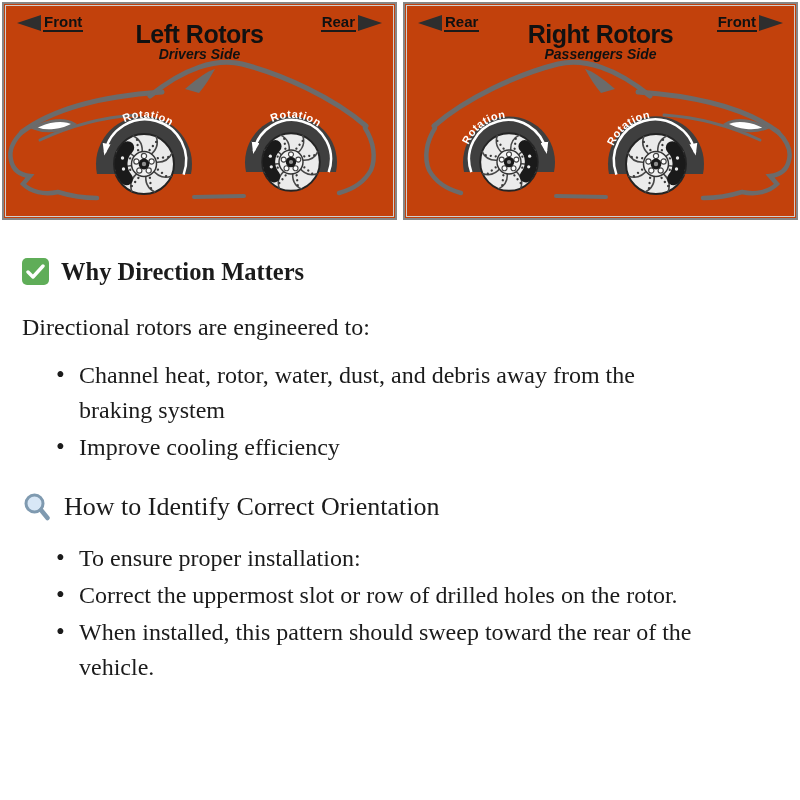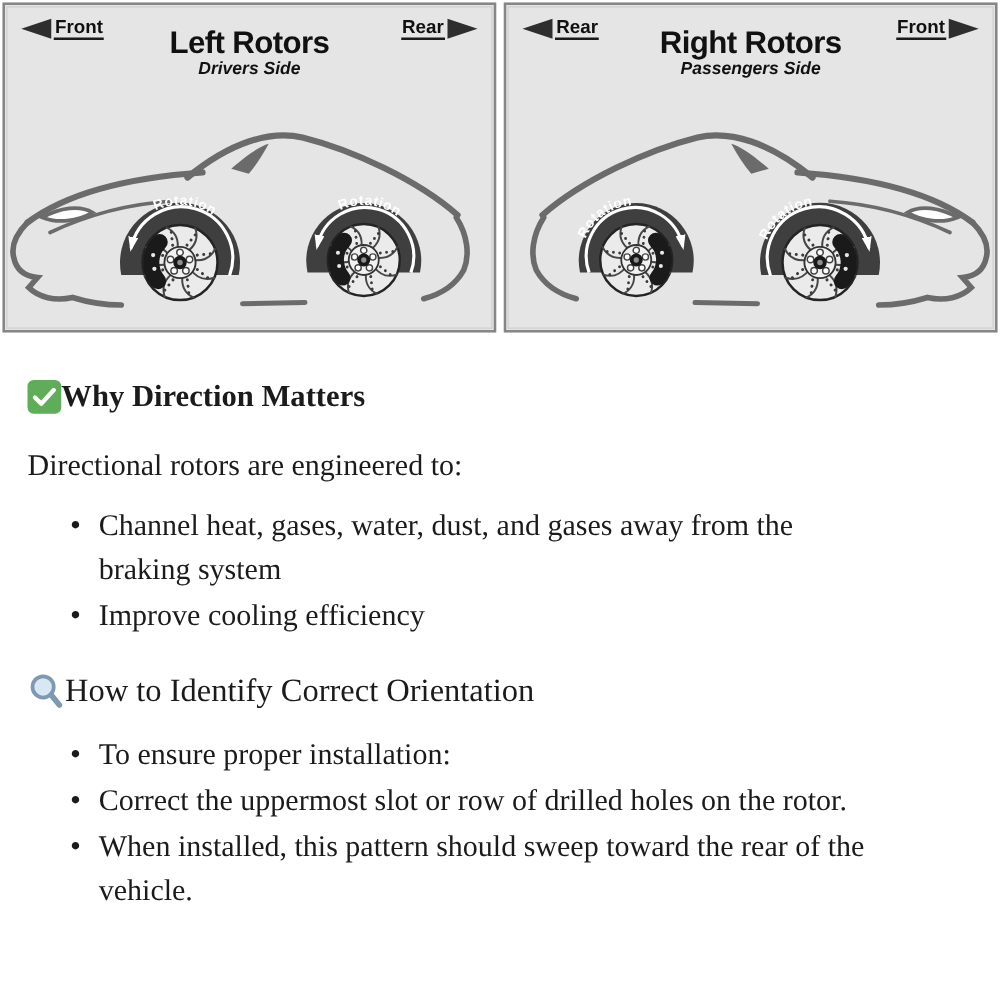--- a/index.html
+++ b/index.html
@@ -1,41 +1,41 @@
 <!DOCTYPE html>
 <html><head>
 <meta charset="utf-8">
 <style>
   html,body{margin:0;padding:0;background:#ffffff;}
   body{width:800px;font-family:"Liberation Serif",serif;color:#1b1b1b;}
 
   
   .diagram{display:flex;gap:6px;padding:2px 2px 0 2px;box-sizing:border-box;}
-  .panel{flex:1;height:264px;border:2px solid #868686;outline:1px solid #cfcfcf;outline-offset:-4px;
-         position:relative;box-sizing:border-box;background:#e5e5e5;overflow:hidden;}
+  .panel{flex:1;height:218px;border:2px solid #868686;outline:1px solid #cfcfcf;outline-offset:-4px;
+         position:relative;box-sizing:border-box;background:#c2410c;overflow:hidden;}
   .panel-header{position:relative;height:46px;}
   .panel-title{font-family:"Liberation Sans",sans-serif;font-weight:bold;font-size:25px;
                text-align:center;letter-spacing:-0.5px;line-height:26px;padding-top:17px;color:#111;}
   .panel-subtitle{font-family:"Liberation Sans",sans-serif;font-weight:bold;font-style:italic;
                   font-size:14px;text-align:center;line-height:15px;color:#111;}
   .dir{position:absolute;top:9px;display:flex;align-items:center;gap:2px;
        font-family:"Liberation Sans",sans-serif;font-weight:bold;font-size:15px;color:#111;}
   .dir-left{left:13px;}
   .dir-right{right:13px;}
   .dir .lbl{border-bottom:2.5px solid #1a1a1a;padding:0 1px 0 1px;line-height:17px;}
   .tri{width:0;height:0;display:inline-block;}
   .tri-left{border-top:8px solid transparent;border-bottom:8px solid transparent;border-right:24px solid #2e2e2e;}
   .tri-right{border-top:8px solid transparent;border-bottom:8px solid transparent;border-left:24px solid #2e2e2e;}
   .car-svg{position:absolute;left:0;bottom:0;width:100%;height:170px;display:block;}
 
   
   .content{padding:10px 30px 8px 22px;font-size:24px;line-height:35px;}
   .preline{white-space:pre-line;}
   .intro{margin:10px 0 0 0;}
-  .h-row{display:flex;align-items:center;gap:0;margin-top:24px;}
+  .h-row{display:flex;align-items:center;gap:12px;margin-top:24px;}
   .h-bold{font-weight:bold;font-size:24.5px;}
   .h-norm{font-weight:normal;font-size:26px;}
   .check-icon{width:27px;height:27px;border-radius:5px;display:flex;align-items:center;justify-content:center;flex:0 0 auto;}
   .check-icon svg{display:block;}
   .mag-icon{flex:0 0 auto;display:block;}
   .lead{margin:21px 0 0 0;}
   ul{list-style:none;margin:13px 0 0 33px;padding:0;}
   li{position:relative;padding-left:24px;}
   li + li{margin-top:2px;}
   li::before{content:"\2022";position:absolute;left:1px;top:-1px;font-size:25px;}
@@ -210,21 +210,21 @@
       <svg width="19" height="15" viewBox="0 0 19 15">
           <path d="M 2,8 L 7,13 L 17,2" stroke="#ffffff" stroke-width="3.4" fill="none" stroke-linecap="round" stroke-linejoin="round"></path>
         </svg>
     </span>
     <span class="h-bold">Why Direction Matters</span>
   </div>
 
   <p class="lead">Directional rotors are engineered to:</p>
 
   <ul>
-    <li class="preline">Channel heat, gases, water, dust, and gases away from the
+    <li class="preline">Channel heat, rotor, water, dust, and debris away from the
 braking system</li>
     <li class="preline">Improve cooling efficiency</li>
   </ul>
 
   <div class="h-row">
     <svg class="mag-icon" width="30" height="32" viewBox="0 0 30 32">
       <circle cx="12.5" cy="12.5" r="8.5" fill="#d8e7f6" stroke="#7f9ab0" stroke-width="3"></circle>
       <line x1="19" y1="19" x2="25.5" y2="27" stroke="#7f9ab0" stroke-width="4.5" stroke-linecap="round"></line>
     </svg>
     <span class="h-norm">How to Identify Correct Orientation</span>

